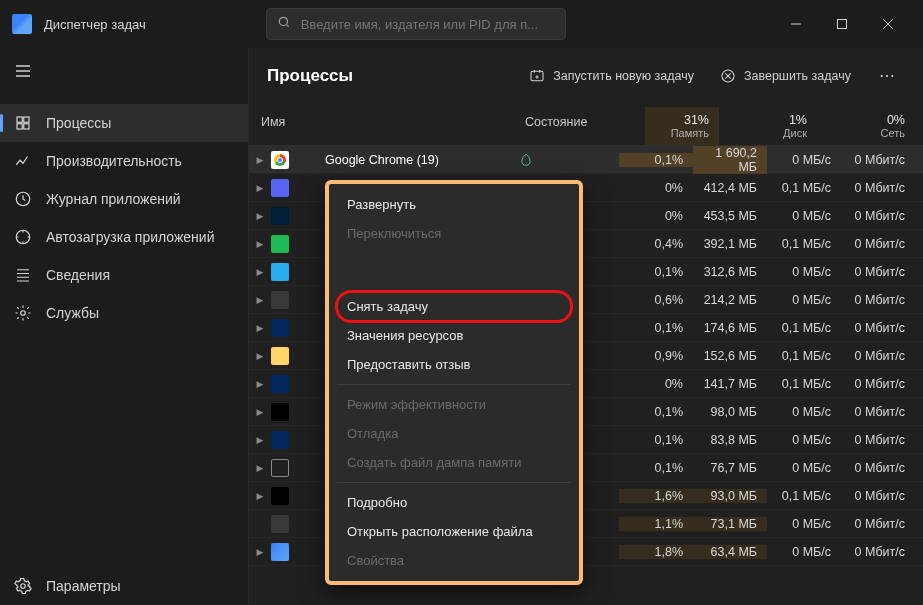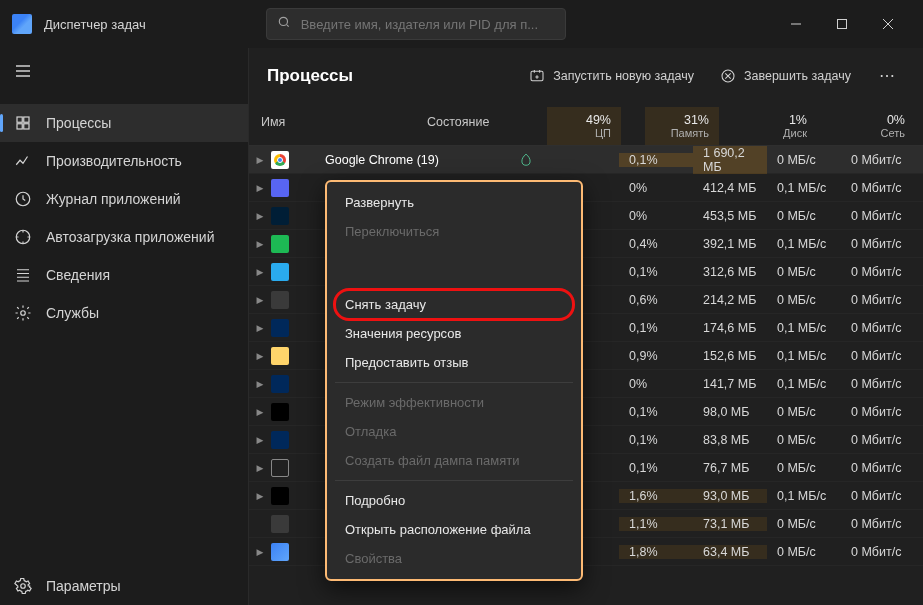--- a/index.html
+++ b/index.html
@@ -39,24 +39,24 @@
 .thead .col .l { color: #b0b0b0; font-size: 11px; }
 .thead .col.warm { background: rgba(180,120,20,0.15); }
 .tbody { }
 .row { display: flex; align-items: center; height: 28px; border-bottom: 1px solid #262626; padding-right: 8px; }
 .row.selected { background: #2d2d2d; }
 .row .expand { width: 22px; display: flex; align-items: center; justify-content: center; color: #888; font-size: 9px; }
 .row .picon { width: 18px; height: 18px; margin-right: 8px; display: flex; align-items: center; justify-content: center; font-size: 12px; border-radius: 2px; }
 .row .pname { flex: 1; color: #ffffff; white-space: nowrap; overflow: hidden; text-overflow: ellipsis; margin-left: 28px; }
 .row .pstatus { width: 100px; display: flex; align-items: center; justify-content: flex-start; }
 .row .pstatus svg { width: 14px; height: 14px; }
-.row .cell { width: 74px; text-align: left; padding: 0 10px; color: #d8d8d8; }
+.row .cell { width: 74px; text-align: right; padding: 0 10px; color: #d8d8d8; }
 .row .cell.heat1 { background: rgba(180,120,20,0.15); }
 .row .cell.heat2 { background: rgba(180,120,20,0.28); }
-.ctx-menu { position: absolute; left: 325px; top: 180px; width: 258px; background: #2b2b2b; border: 2px solid #fdba74; border-radius: 6px; padding: 6px 0; box-shadow: 0 8px 24px rgba(0,0,0,0.6); z-index: 50; font-size: 13px; }
+.ctx-menu { position: absolute; left: 325px; top: 180px; width: 258px; background: #2b2b2b; border: 4px solid #fdba74; border-radius: 6px; padding: 6px 0; box-shadow: 0 8px 24px rgba(0,0,0,0.6); z-index: 50; font-size: 13px; }
 .ctx-item { padding: 7px 18px; color: #e8e8e8; cursor: pointer; }
 .ctx-item.disabled { color: #6a6a6a; cursor: default; }
 .ctx-item.highlight { position: relative; margin-top: 44px; }
 .ctx-item.highlight::after { content: ""; position: absolute; left: 6px; right: 6px; top: -2px; bottom: -2px; border: 3px solid #e11; border-radius: 16px; pointer-events: none; }
 .ctx-sep { height: 1px; background: #3d3d3d; margin: 5px 8px; }
 .icon-chrome { background: #fff; border-radius: 50%; position: relative; }
 .icon-chrome::after { content:""; position:absolute; inset:3px; border-radius:50%; background: conic-gradient(#ea4335 0 120deg,#34a853 120deg 240deg,#fbbc05 240deg 360deg); }
 .icon-chrome::before { content:""; position:absolute; inset:6px; border-radius:50%; background:#4285f4; z-index:1; border:1px solid #fff; }
 .icon-discord { background:#5865f2; color:#fff; }
 .icon-ps { background:#001e36; color:#31a8ff; font-size:9px; font-weight:bold; }
@@ -196,24 +196,20 @@
           <span>Завершить задачу</span>
         </div>
         <div class="more-btn">⋯</div>
       </div>
 
       <div class="table">
         <div class="thead">
           <div class="col-name">Имя</div>
           <div class="col-status">Состояние</div>
           <div class="col warm">
-            <div class="v">49%</div>
-            <div class="l">ЦП</div>
-          </div>
-          <div class="col warm">
             <div class="v">31%</div>
             <div class="l">Память</div>
           </div>
           <div class="col">
             <div class="v">1%</div>
             <div class="l">Диск</div>
           </div>
           <div class="col">
             <div class="v">0%</div>
             <div class="l">Сеть</div>

